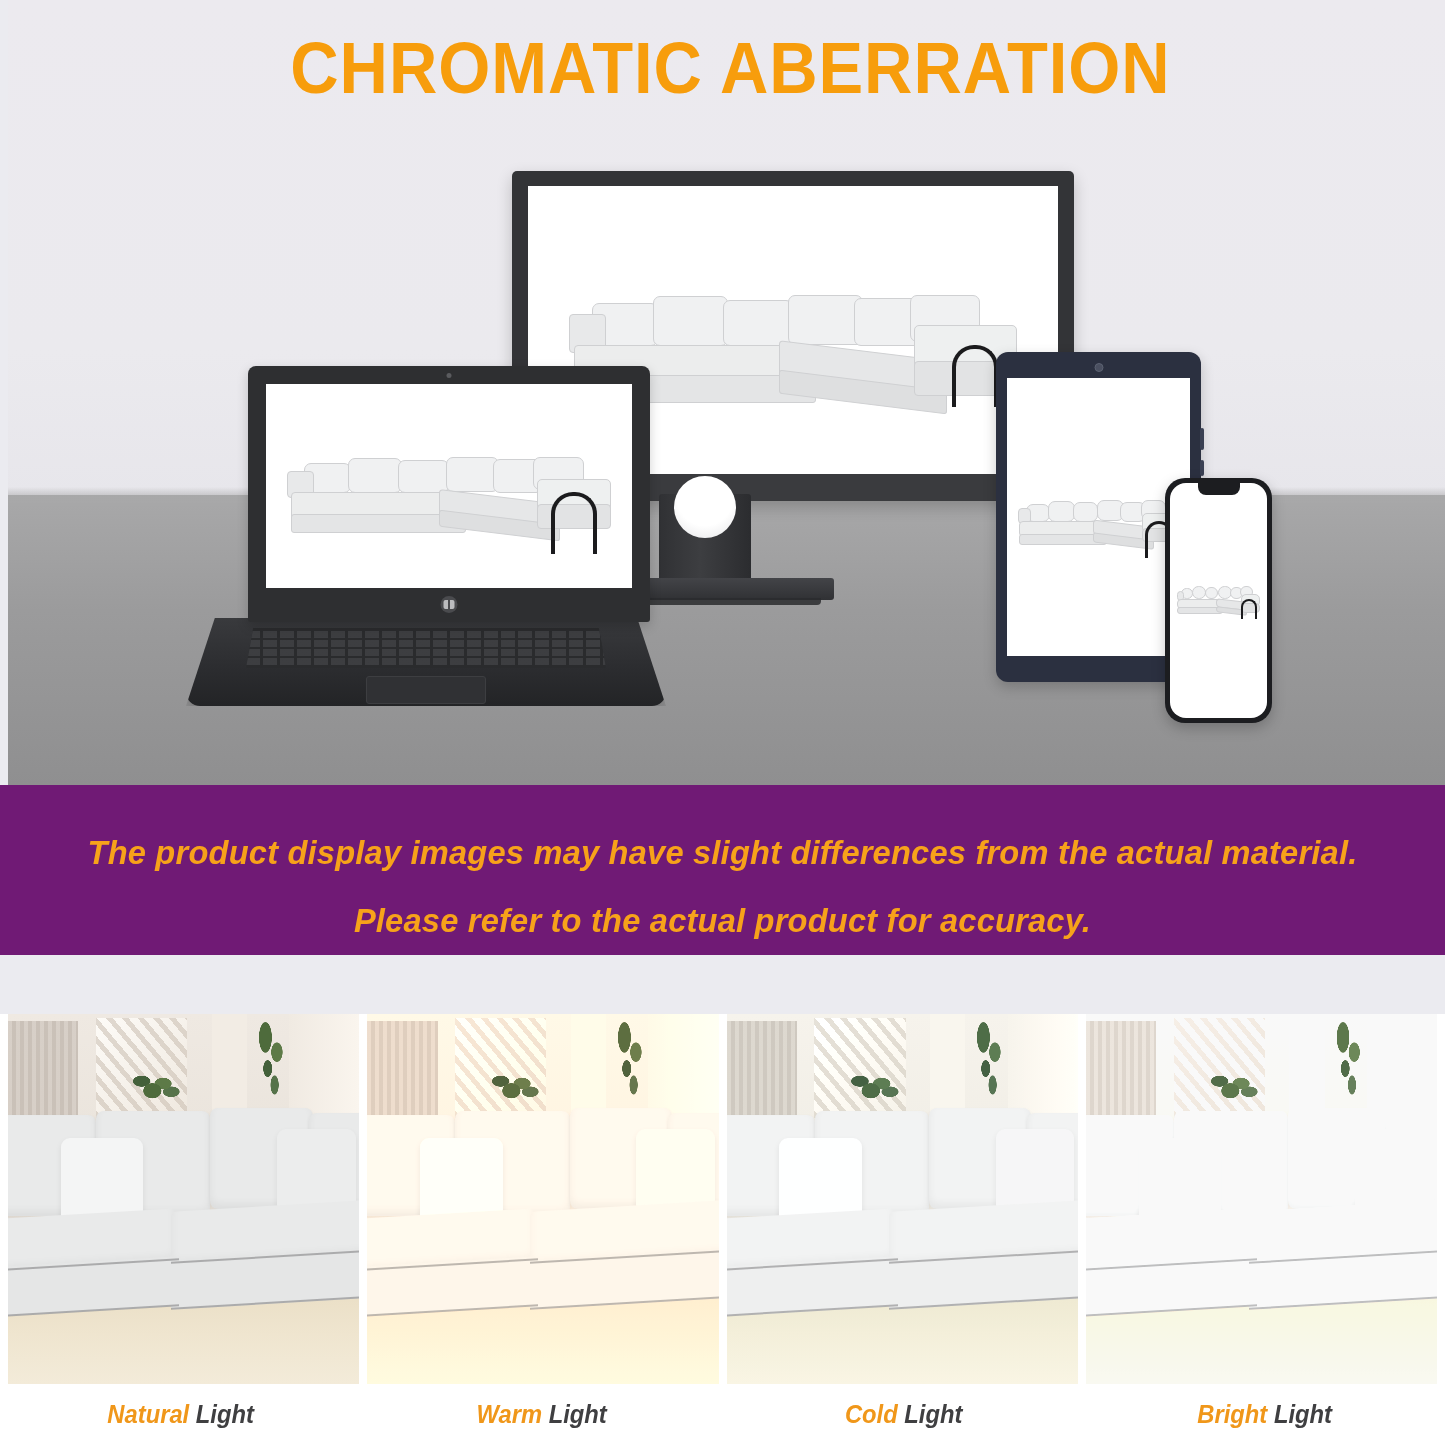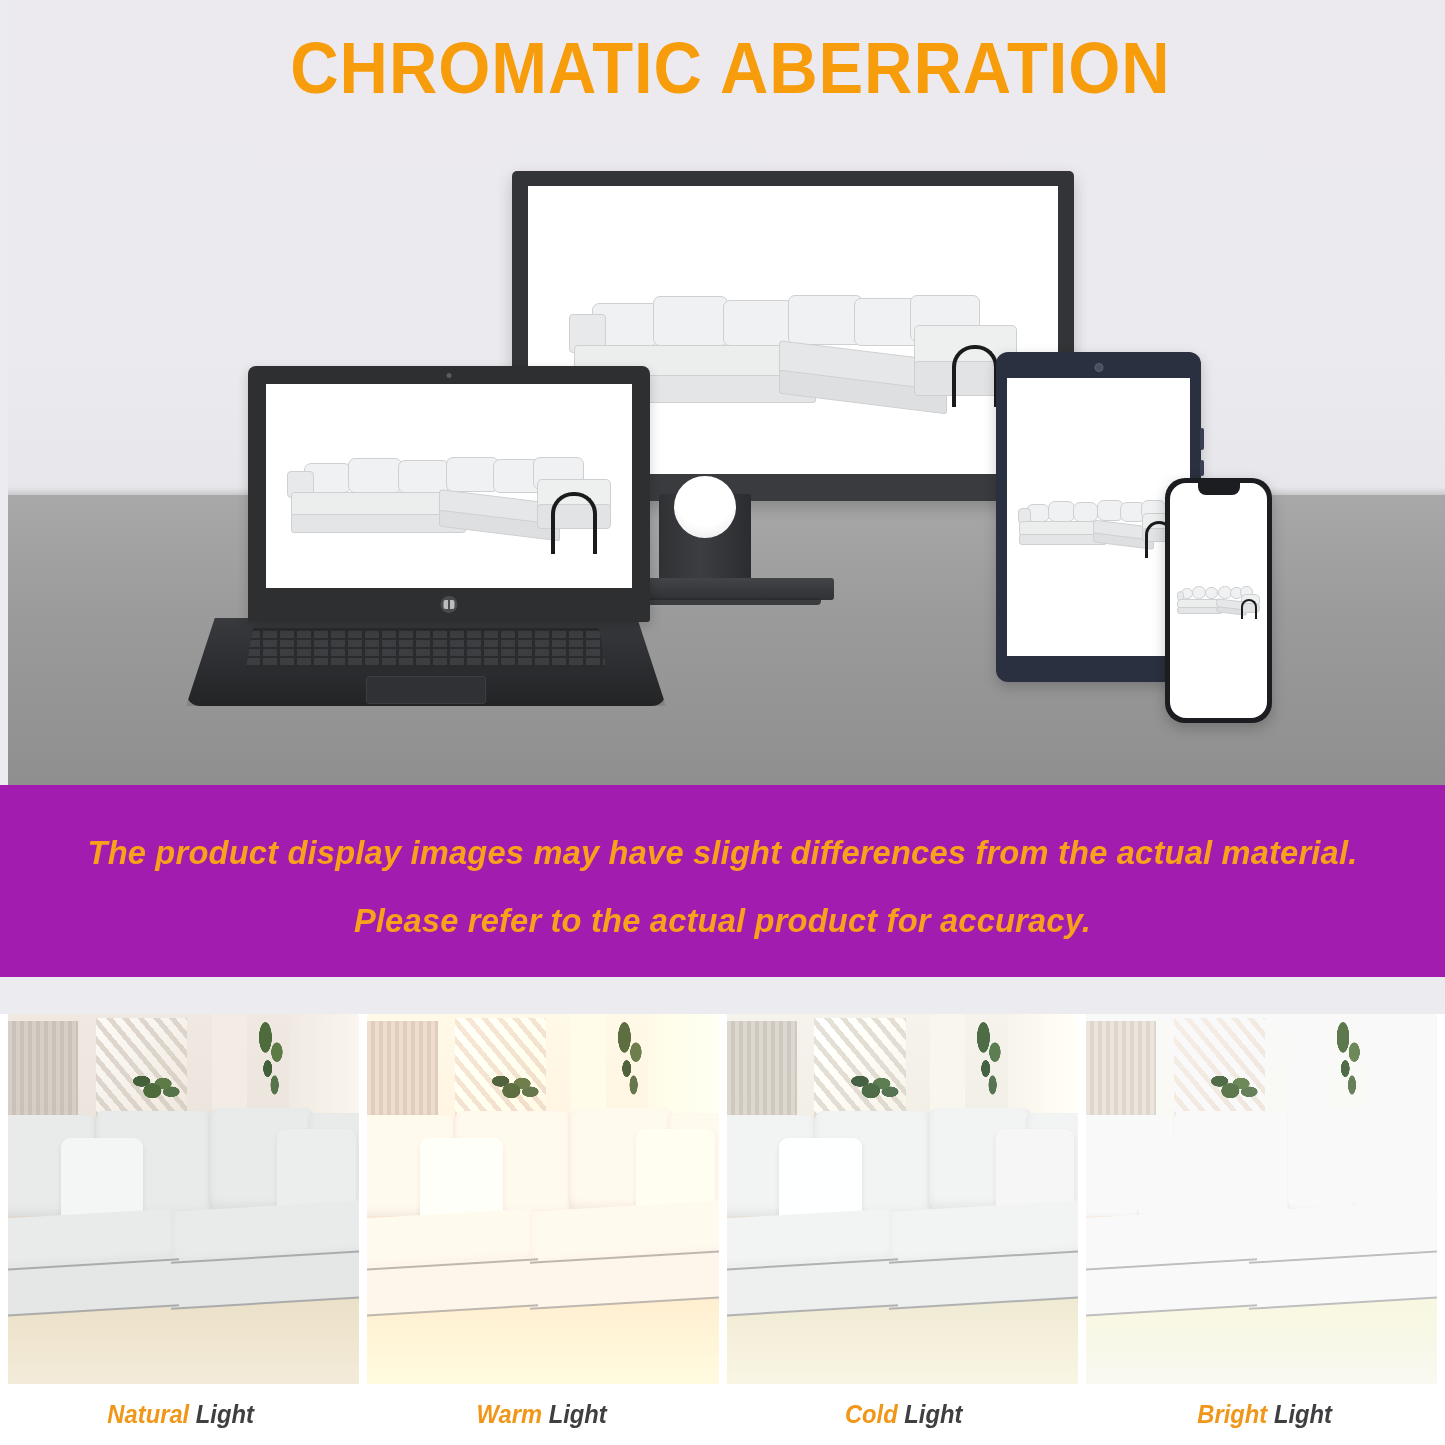--- a/index.html
+++ b/index.html
@@ -112,21 +112,21 @@
   .tab-btnB{position:absolute;right:-3px;top:108px;width:4px;height:16px;background:#3a4053;border-radius:2px;}
 
   
   .phone{position:absolute;left:1157px;top:478px;width:107px;height:245px;
      background:#1c1d20;border-radius:20px;box-shadow:0 5px 14px rgba(0,0,0,.22);}
   .ph-screen{position:absolute;left:5px;top:5px;right:5px;bottom:5px;background:#fff;border-radius:16px;overflow:hidden;}
   .ph-notch{position:absolute;left:50%;top:5px;transform:translateX(-50%);
      width:42px;height:12px;background:#1c1d20;border-radius:0 0 8px 8px;z-index:3;}
 
   
-  .band{position:absolute;left:0;top:785px;width:1445px;height:192px;background:#a21caf;}
+  .band{position:absolute;left:0;top:785px;width:1445px;height:170px;background:#701a75;}
   .band-line{color:#f7a21a;text-align:center;font-style:italic;font-weight:bold;
      font-family:"Liberation Sans", sans-serif;
      font-size:34px;letter-spacing:.2px;transform:scaleX(0.96);transform-origin:center;}
   .band-l1{position:absolute;left:0;top:48px;width:100%;}
   .band-l2{position:absolute;left:0;top:116px;width:100%;}
 
   
   .grid{position:absolute;left:0;top:1014px;width:1445px;height:370px;
      display:flex;gap:8px;padding:0 8px;box-sizing:border-box;background:#fff;}
   .cell{position:relative;flex:1;overflow:hidden;background:#efece8;}

